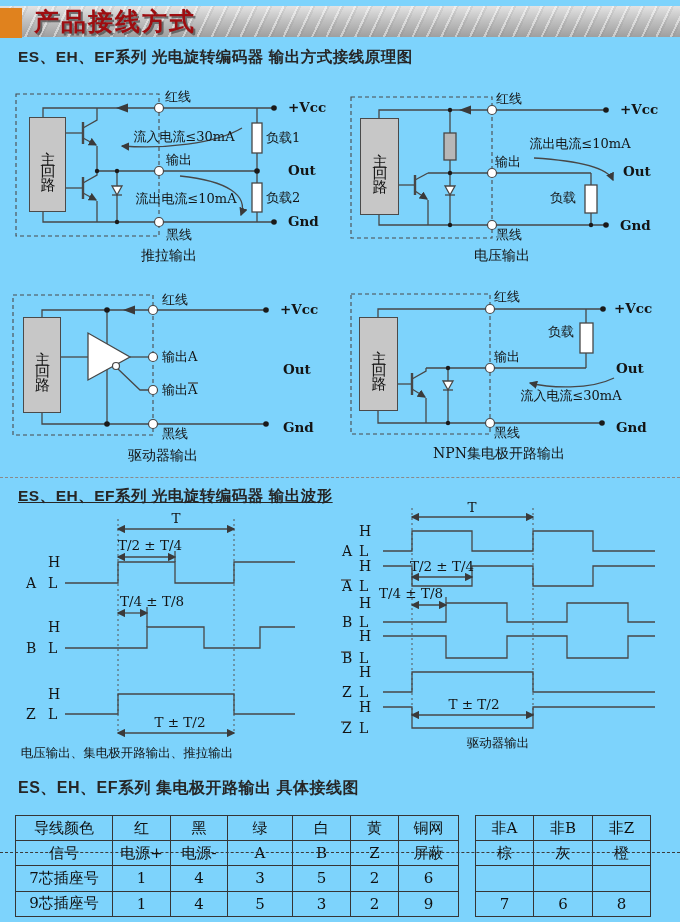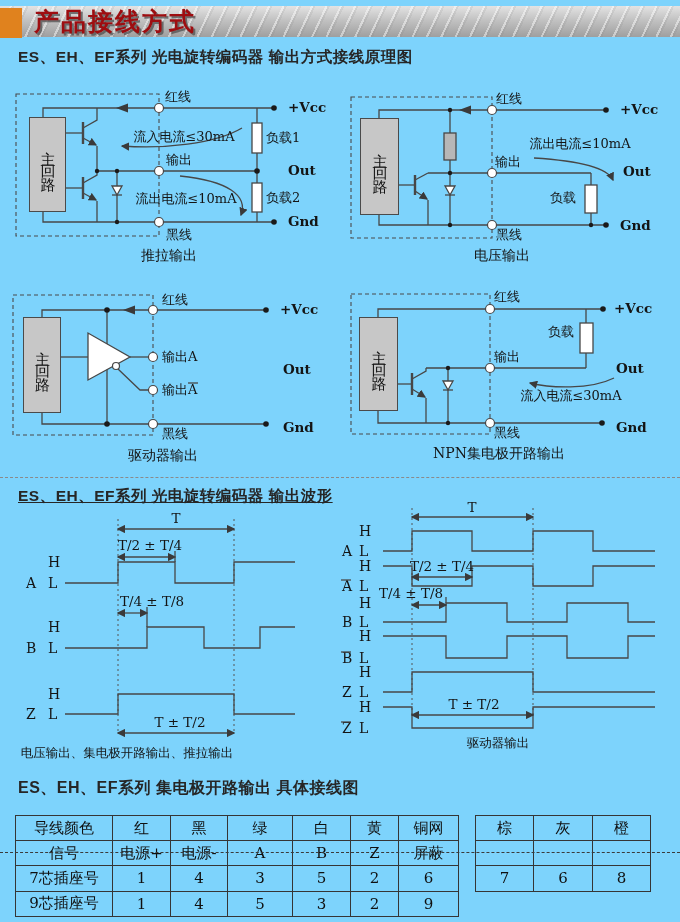--- a/index.html
+++ b/index.html
@@ -386,20 +386,25 @@
   </tbody>
     </table>
 
   <table class="wiring" style="left:475px; top:815px; width:175px;">
     <colgroup>
         <col style="width:58px">
         <col style="width:59px">
         <col style="width:58px">
       </colgroup>
     <tbody>
+        <tr>
+      <td>非A</td>
+      <td>非B</td>
+      <td>非Z</td>
+    </tr>
     <tr>
       <td>棕</td>
       <td>灰</td>
       <td>橙</td>
     </tr>
     <tr>
       <td></td>
       <td></td>
       <td></td>
     </tr>

